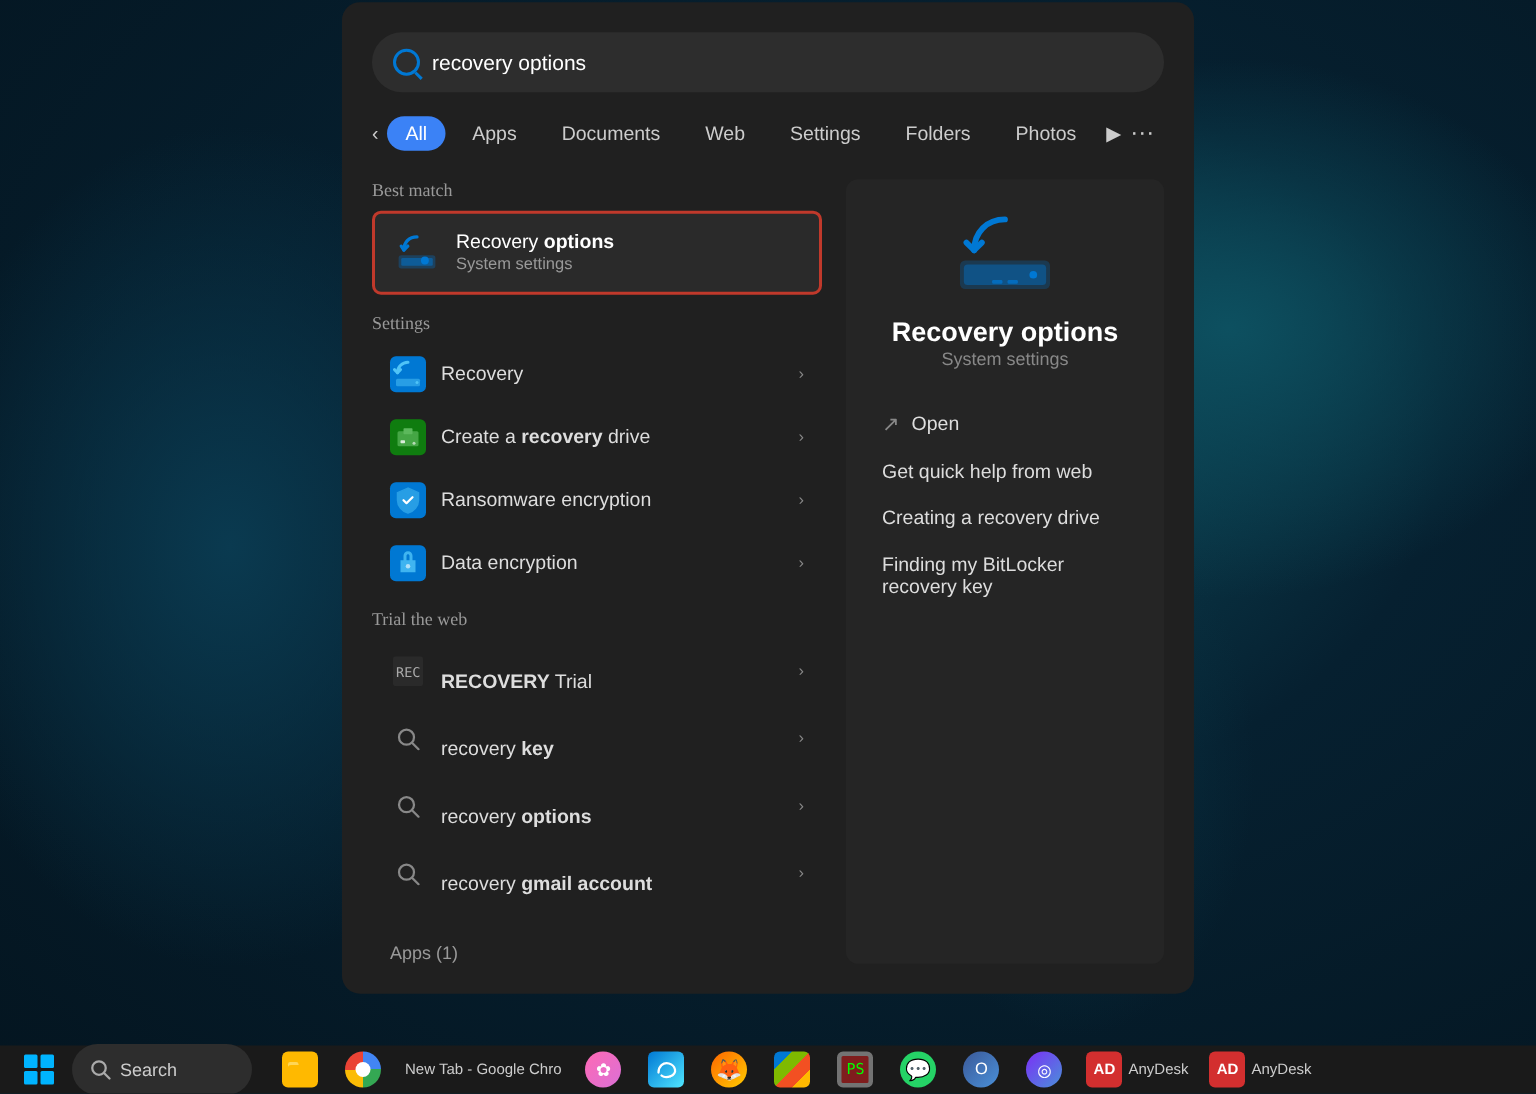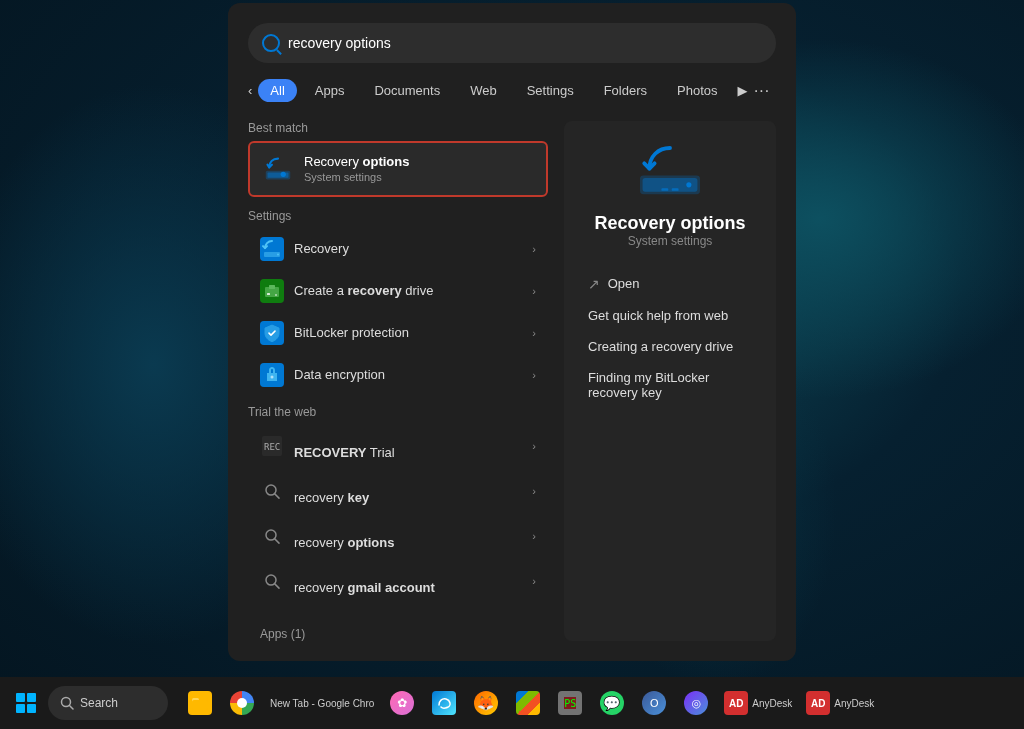--- a/index.html
+++ b/index.html
@@ -28,21 +28,21 @@
         radial-gradient(ellipse 400px 300px at 80% 30%, #0d5060 0%, transparent 60%),
         radial-gradient(ellipse 200px 300px at 70% 70%, #083040 0%, transparent 60%);
     }
 
     
     .taskbar {
       position: absolute;
       bottom: 0;
       left: 0;
       right: 0;
-      height: 52px;
+      height: 32px;
       background: #1a1a1a;
       display: flex;
       align-items: center;
       padding: 0 8px;
       gap: 4px;
       z-index: 100;
     }
     .taskbar-start {
       width: 36px;
       height: 36px;
@@ -214,20 +214,21 @@
     
     .left-panel {
       flex: 0 0 300px;
     }
 
     .section-label {
       font-size: 12px;
       color: #999;
       margin-bottom: 6px;
       font-weight: 500;
+      font-family: Liberation Serif, serif;
     }
 
     
     .best-match-item {
       display: flex;
       align-items: center;
       gap: 10px;
       padding: 10px 12px;
       border-radius: 6px;
       background: #2a2a2a;
@@ -476,21 +477,21 @@
       </div>
 
       <div class="settings-item">
         <div class="settings-item-icon icon-shield">
           <svg width="24" height="24" viewBox="0 0 24 24" fill="none">
             <rect width="24" height="24" rx="4" fill="#0078d4" opacity="0.2"></rect>
             <path d="M12 4L5 7V12C5 15.87 8.06 19.48 12 20.5C15.94 19.48 19 15.87 19 12V7L12 4Z" fill="#4fc3f7" opacity="0.5" stroke="#4fc3f7" stroke-width="1"></path>
             <path d="M9 12L11 14L15 10" stroke="#fff" stroke-width="1.5" stroke-linecap="round" stroke-linejoin="round"></path>
           </svg>
         </div>
-        <div class="settings-item-text">BitLocker protection</div>
+        <div class="settings-item-text">Ransomware encryption</div>
         <div class="chevron-right">›</div>
       </div>
 
       <div class="settings-item">
         <div class="settings-item-icon icon-lock">
           <svg width="24" height="24" viewBox="0 0 24 24" fill="none">
             <rect width="24" height="24" rx="4" fill="#0078d4" opacity="0.2"></rect>
             <path d="M12 4C10.34 4 9 5.34 9 7V10H7V18H17V10H15V7C15 5.34 13.66 4 12 4ZM12 6C12.55 6 13 6.45 13 7V10H11V7C11 6.45 11.45 6 12 6Z" fill="#4fc3f7" opacity="0.8"></path>
             <circle cx="12" cy="14" r="1.5" fill="#fff" opacity="0.6"></circle>
           </svg>
@@ -639,21 +640,21 @@
           </svg>
       </div>
     </div>
     <div class="taskbar-item">
       <div class="taskbar-icon" style="background:linear-gradient(135deg,#ff6600,#ffcc00);border-radius:50%;font-size:14px;display:flex;align-items:center;justify-content:center;">🦊</div>
     </div>
     <div class="taskbar-item">
       <div class="taskbar-icon tb-ms" style="background:linear-gradient(135deg,#0078d4 25%,#7fba00 25% 50%,#f25022 50% 75%,#ffb900 75%);border-radius:4px;display:flex;align-items:center;justify-content:center;"></div>
     </div>
     <div class="taskbar-item">
-      <div class="taskbar-icon" style="background:#7f1d1d;border:6px solid #737373;border-radius:4px;display:flex;align-items:center;justify-content:center;font-size:10px;color:#0f0;font-family:monospace;">PS</div>
+      <div class="taskbar-icon" style="background:#7f1d1d;border:3px solid #737373;border-radius:4px;display:flex;align-items:center;justify-content:center;font-size:10px;color:#0f0;font-family:monospace;">PS</div>
     </div>
     <div class="taskbar-item">
       <div class="taskbar-icon" style="background:#25d366;border-radius:50%;font-size:14px;display:flex;align-items:center;justify-content:center;">💬</div>
     </div>
     <div class="taskbar-item">
       <div class="taskbar-icon" style="background:linear-gradient(135deg,#3b5998,#4a90d9);border-radius:50%;font-size:11px;color:#fff;display:flex;align-items:center;justify-content:center;">O</div>
     </div>
     <div class="taskbar-item">
       <div class="taskbar-icon" style="background:linear-gradient(135deg,#7b2ff7,#4a90d9);border-radius:50%;font-size:11px;color:#fff;display:flex;align-items:center;justify-content:center;">◎</div>
     </div>

